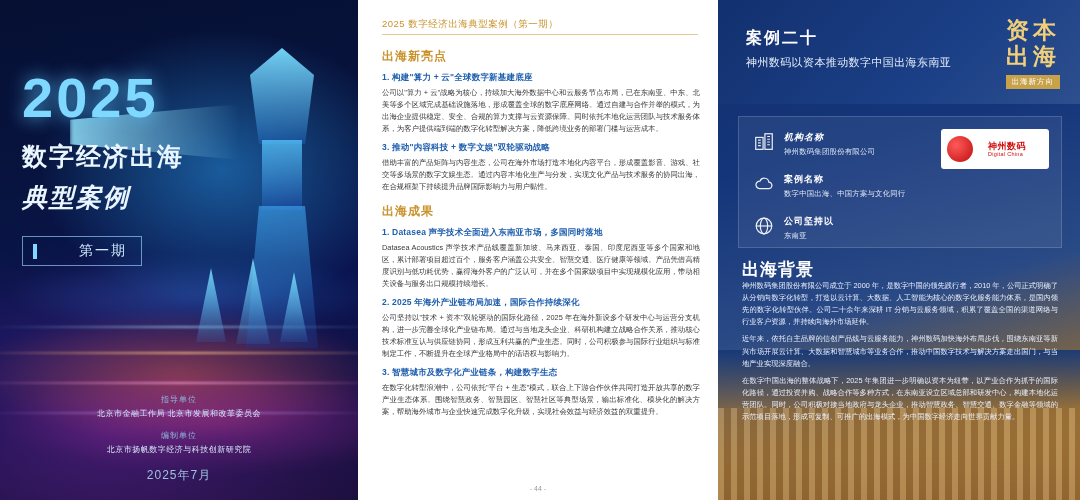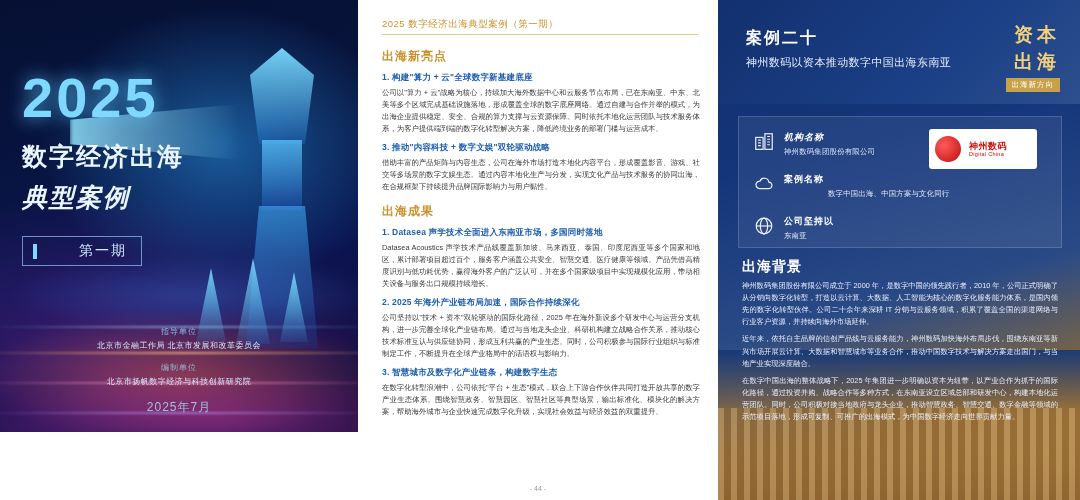--- a/index.html
+++ b/index.html
@@ -5,21 +5,21 @@
   html,body{margin:0;padding:0;}
   body{
     width:1080px;height:500px;overflow:hidden;
     background:#ffffff;
     font-family:"Liberation Sans","DejaVu Sans",sans-serif;
   }
   .stage{position:relative;width:1080px;height:500px;display:flex;}
 
   
   .cover{
-    position:relative;width:358px;height:432px;overflow:hidden;
+    position:relative;width:358px;height:500px;overflow:hidden;
     background:
       radial-gradient(ellipse 260px 200px at 62% 34%, rgba(40,150,230,.55), rgba(10,30,90,0) 70%),
       radial-gradient(ellipse 400px 260px at 30% 86%, rgba(120,40,160,.45), rgba(10,20,70,0) 70%),
       linear-gradient(170deg,#061033 0%,#081440 35%,#0a1450 60%,#141046 80%,#1b0f3c 100%);
   }
   .cover .glowline{position:absolute;border-radius:50%;filter:blur(6px);opacity:.75;}
   .gl1{left:-60px;top:300px;width:480px;height:150px;background:
       radial-gradient(ellipse at 50% 50%, rgba(255,110,60,.55), rgba(255,110,60,0) 60%);}
   .gl2{left:-40px;top:360px;width:520px;height:120px;background:
       radial-gradient(ellipse at 50% 50%, rgba(230,60,180,.45), rgba(230,60,180,0) 62%);}
@@ -104,44 +104,44 @@
     background:
       repeating-linear-gradient(90deg, rgba(255,225,170,.30) 0 6px, rgba(120,80,40,.25) 6px 13px),
       linear-gradient(180deg, rgba(190,140,70,.25), rgba(120,80,40,.75));
     opacity:.85;
   }
   .cp-top{position:absolute;left:0;right:0;top:0;height:104px;
     background:linear-gradient(135deg,#12306e,#1b3f86 60%,#2d4f8e);}
   .cp-caseno{position:absolute;left:28px;top:28px;font-size:16px;font-weight:bold;color:#ffffff;letter-spacing:2px;}
   .cp-casetitle{position:absolute;left:28px;top:55px;font-size:11px;color:#e6eefb;letter-spacing:.4px;}
   .cp-badge{position:absolute;right:20px;top:18px;text-align:right;}
-  .cp-badge .big{font-size:19px;font-weight:bold;color:#f2d07a;letter-spacing:4px;line-height:1.12;margin-top:6px;}
+  .cp-badge .big{font-size:23px;font-weight:bold;color:#f2d07a;letter-spacing:4px;line-height:1.12;}
   .cp-badge .tag{
     display:inline-block;margin-top:4px;background:#c8a24a;color:#fff;
     font-size:7.5px;letter-spacing:1px;padding:2px 6px;
   }
   .cp-card{
     position:absolute;left:20px;top:116px;width:322px;height:130px;
     background:rgba(255,255,255,.07);border:1px solid rgba(255,255,255,.16);
   }
   .logo-box{
-    position:absolute;right:24px;top:12px;width:108px;height:40px;background:#ffffff;
-    border-radius:3px;display:flex;align-items:center;gap:8px;padding:0 6px;box-sizing:border-box;
+    position:absolute;right:12px;top:12px;width:108px;height:40px;background:#ffffff;
+    border-radius:3px;display:flex;align-items:center;gap:15px;padding:0 6px;box-sizing:border-box;
   }
   .logo-mark{width:26px;height:26px;border-radius:50%;
     background:radial-gradient(circle at 35% 35%,#ff5a5a,#c00d0d);flex:0 0 auto;}
   .logo-txt{line-height:1.12;}
   .logo-cn{font-size:9px;font-weight:bold;color:#d00d0d;letter-spacing:.5px;}
   .logo-en{font-size:5.5px;color:#d00d0d;letter-spacing:.3px;}
   .row{position:absolute;left:14px;display:flex;align-items:flex-start;gap:9px;}
   .r1{top:14px;} .r2{top:56px;} .r3{top:98px;}
   .ico{width:22px;height:22px;flex:0 0 auto;opacity:.92;}
   .rk{font-size:9px;font-weight:bold;color:#ffffff;letter-spacing:1px;}
   .rv{font-size:7.4px;color:#dbe6f7;margin-top:3px;letter-spacing:.2px;}
-  .cp-sec{position:absolute;left:24px;top:258px;font-size:14px;font-weight:bold;color:#ffffff;letter-spacing:1px;}
+  .cp-sec{position:absolute;left:24px;top:258px;font-size:17px;font-weight:bold;color:#ffffff;letter-spacing:1px;}
   .cp-text{position:absolute;left:24px;top:280px;width:316px;}
   .cp-p{font-size:7.3px;line-height:1.66;color:#e8eefb;text-align:justify;margin:0 0 5px;}
 </style>
 </head>
 <body>
 
 <div class="stage">
 
   <div class="cover">
     <div class="glowline gl3"></div>
@@ -244,21 +244,21 @@
       </div>
 
       <div class="row r2">
         <span class="ico">
           <svg viewBox="0 0 24 24" width="22" height="22" fill="none" stroke="#ffffff" stroke-width="1.3">
             <path d="M7 17h10a3.5 3.5 0 0 0 .3-7 5 5 0 0 0-9.6-1.2A3.6 3.6 0 0 0 7 17z"></path>
           </svg>
         </span>
         <span>
           <span class="rk" style="display:block;">案例名称</span>
-          <span class="rv" style="display:block;margin-left:44px;">数字中国出海、中国方案与文化同行</span>
+          <span class="rv" style="display:block;">数字中国出海、中国方案与文化同行</span>
         </span>
       </div>
 
       <div class="row r3">
         <span class="ico">
           <svg viewBox="0 0 24 24" width="22" height="22" fill="none" stroke="#ffffff" stroke-width="1.3">
             <circle cx="12" cy="12" r="8.5"></circle>
               <ellipse cx="12" cy="12" rx="4" ry="8.5"></ellipse>
               <path d="M3.5 12h17"></path>
           </svg>

